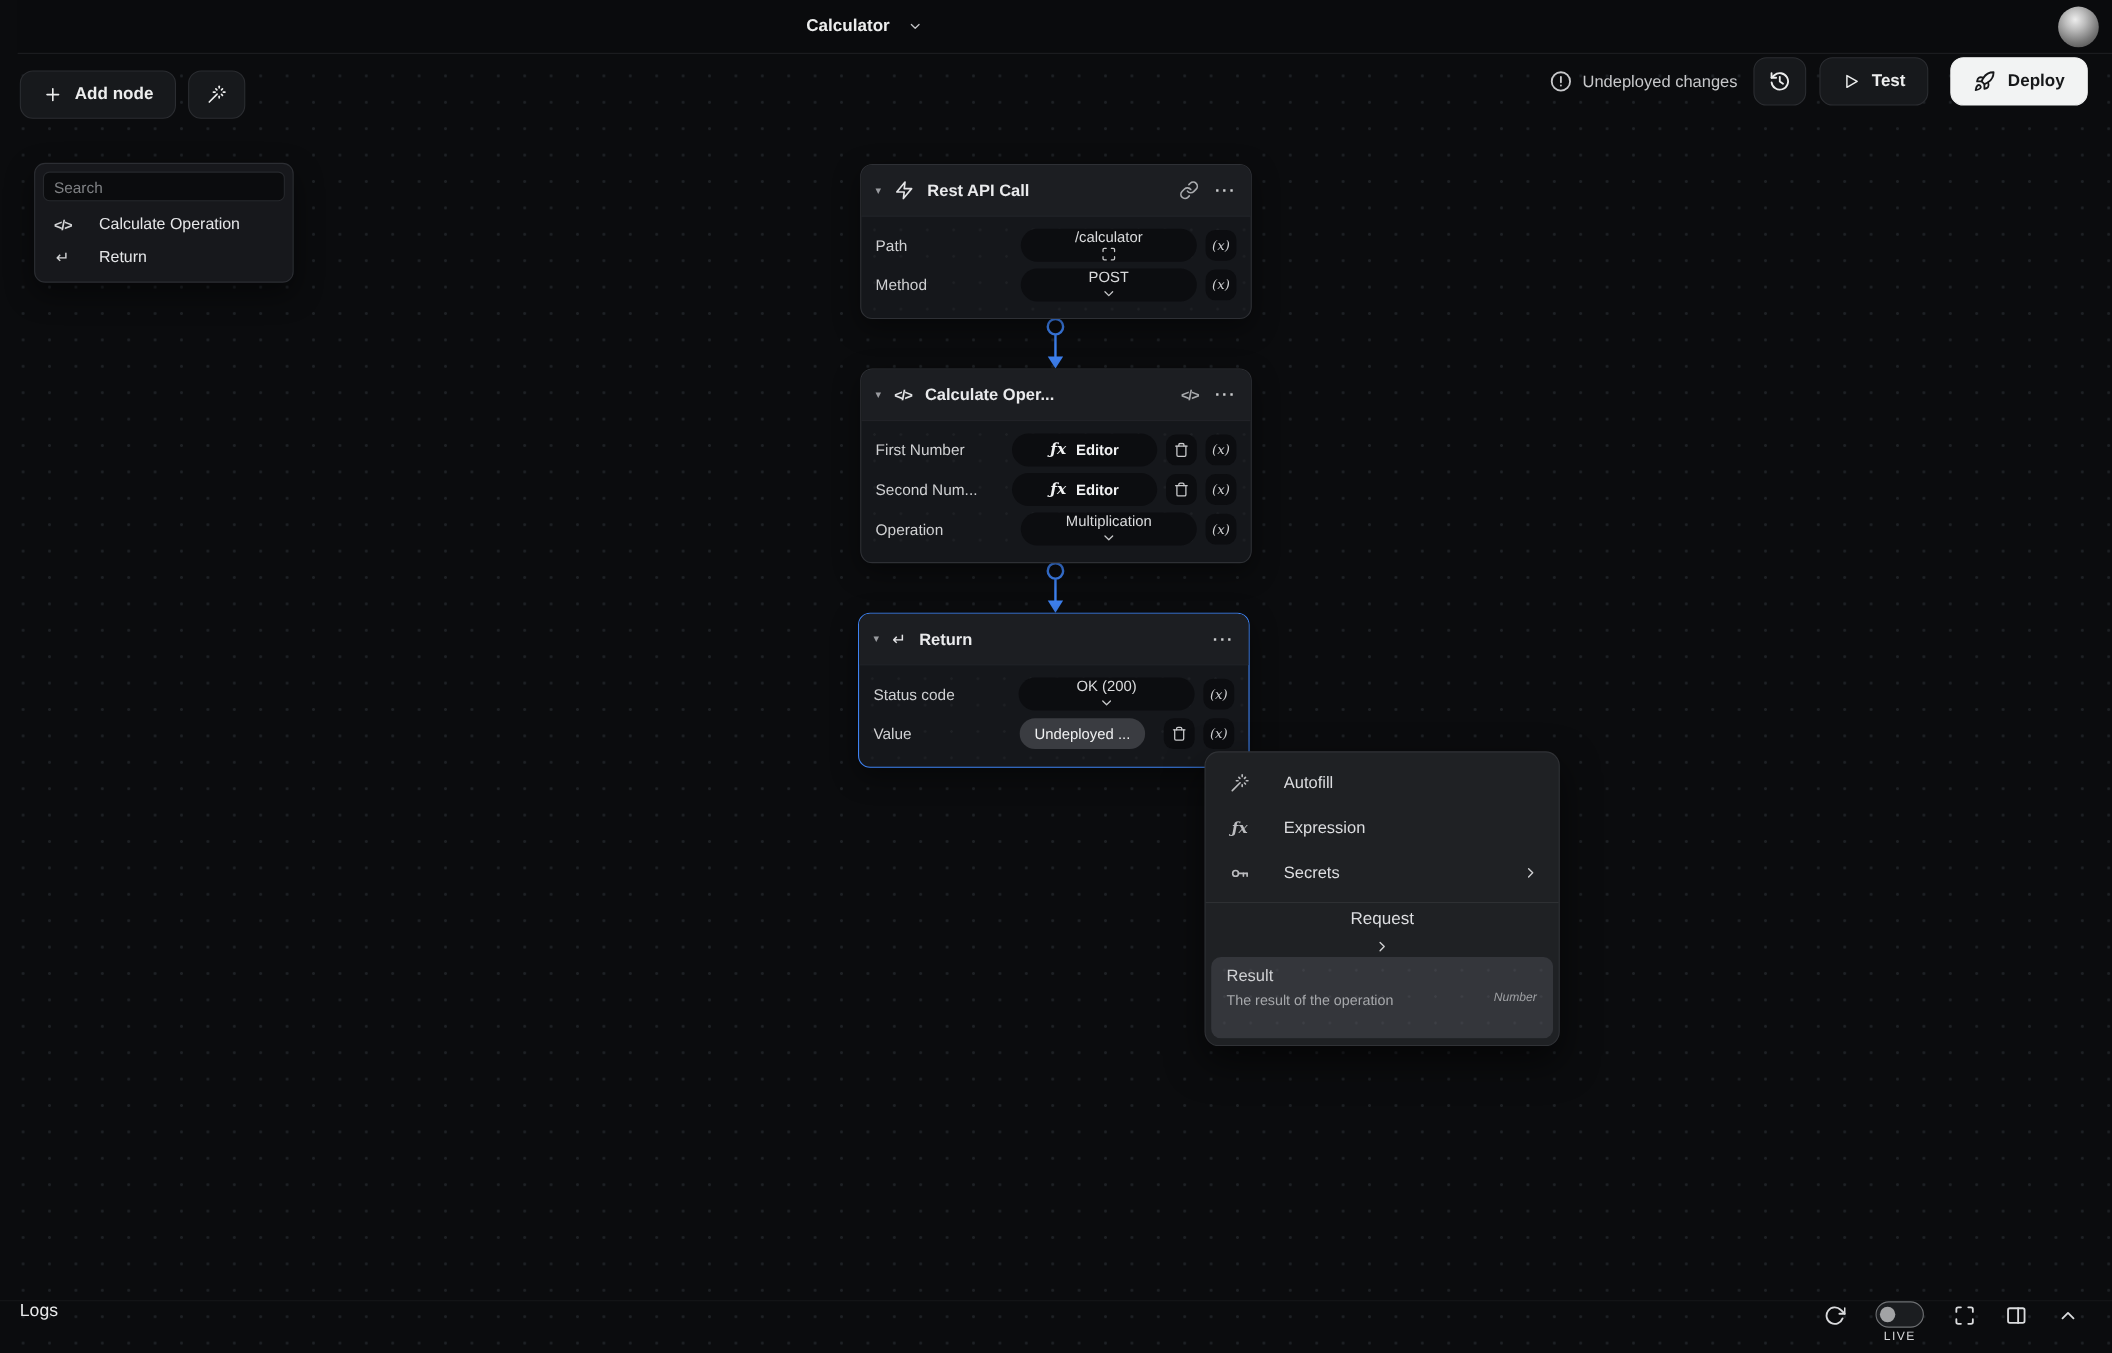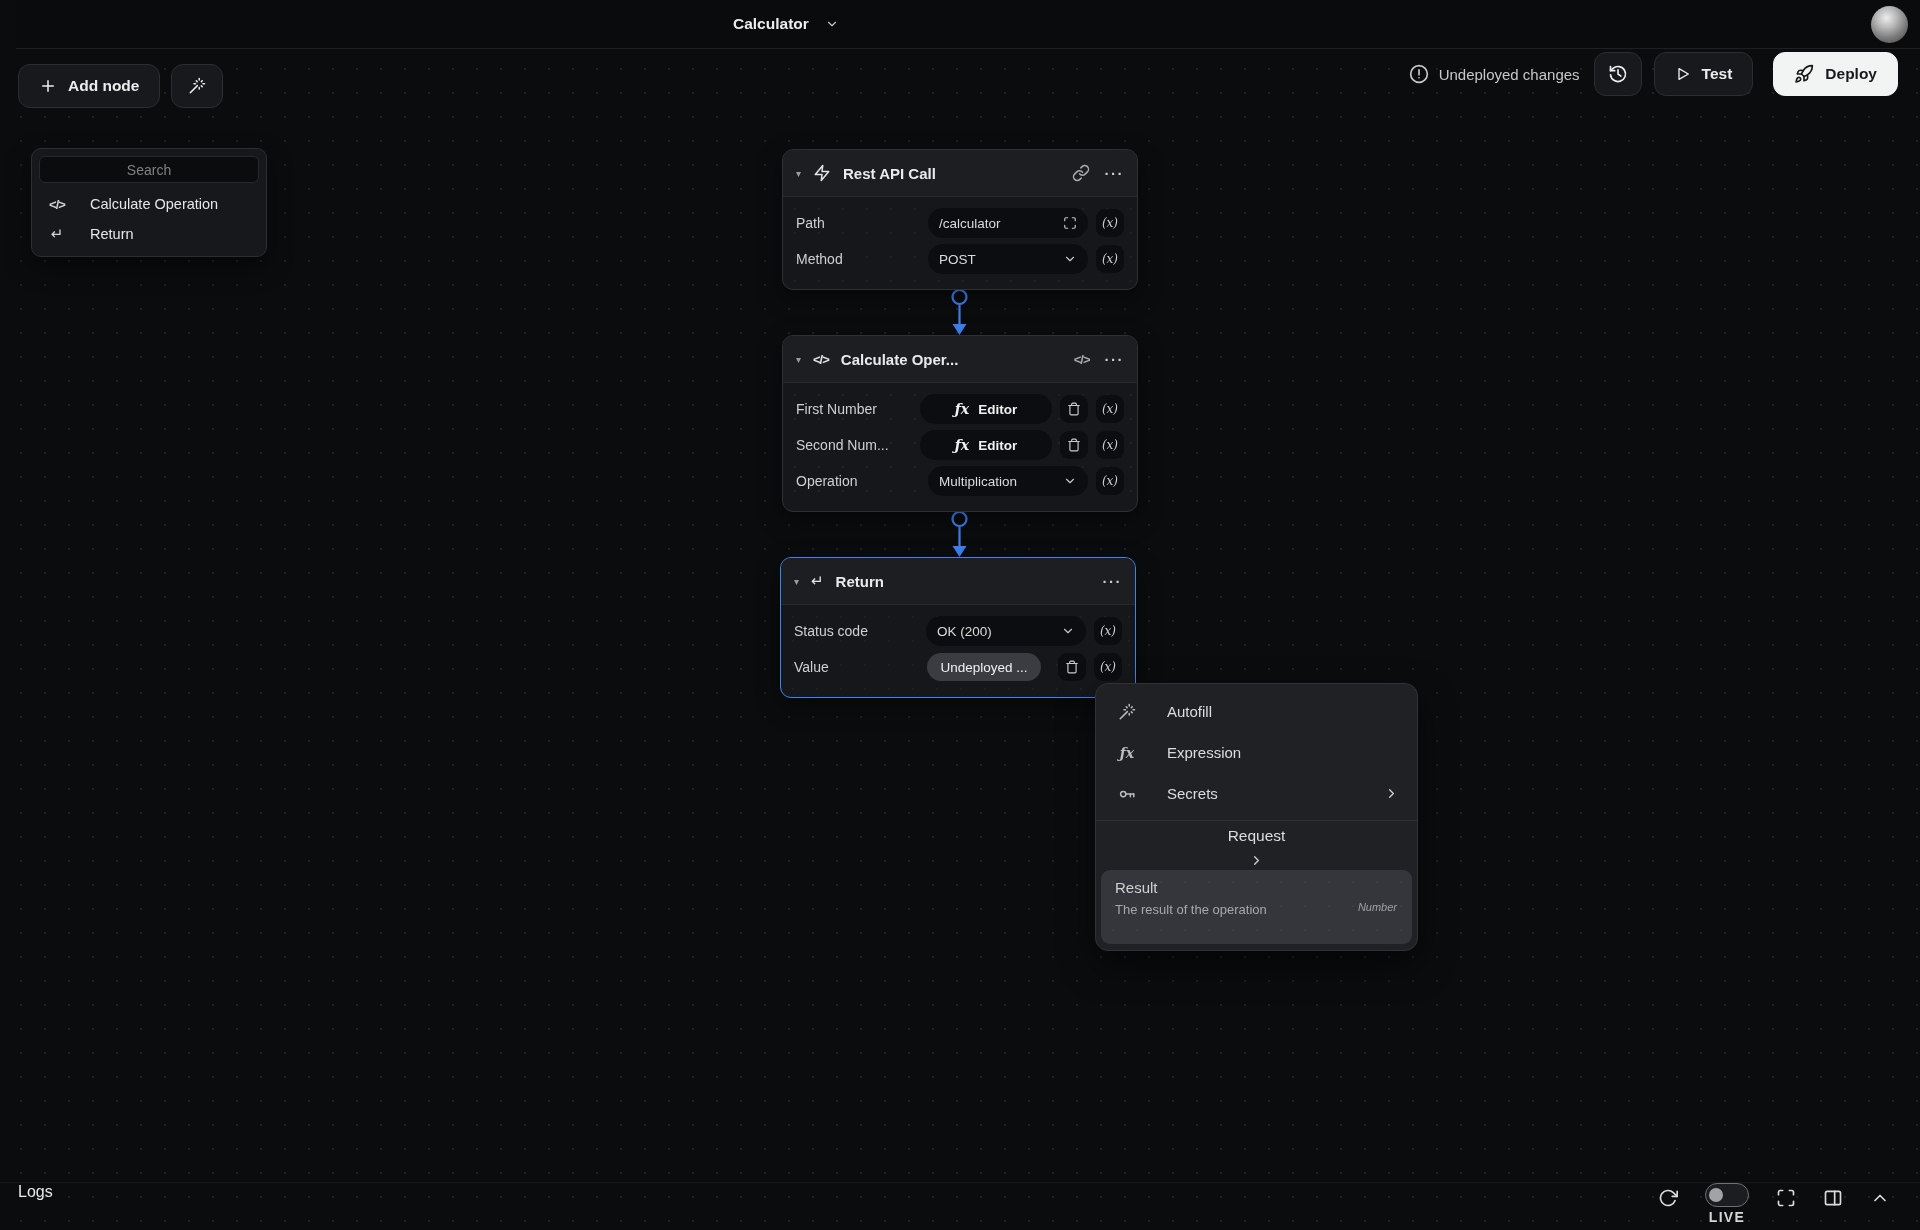--- a/index.html
+++ b/index.html
@@ -26,21 +26,21 @@
     border-radius:12px;font-size:15.5px;font-weight:600;color:#eceded;padding:0 20px;cursor:pointer;box-sizing:border-box;}
   .btn-icononly{width:52px;padding:0;}
   .btn-sq{width:48px;padding:0;}
   .btn-deploy{background:#f2f3f3;color:#17181a;border:1px solid #f2f3f3;margin-left:8px;}
   .undeployed{display:flex;align-items:center;gap:10px;color:#c7c8ca;font-size:15px;margin-right:2px;}
 
   
   .search-panel{position:absolute;left:31px;top:148px;width:236px;box-sizing:border-box;background:#17181c;border:1px solid #2c2e33;
     border-radius:10px;box-shadow:0 10px 26px rgba(0,0,0,.45);padding:7px;z-index:3;}
   .search-input{width:100%;box-sizing:border-box;height:27px;background:#0b0c0e;border:1px solid #26282c;border-radius:6px;
-    color:#84cc16;font-size:14px;padding:0 9px;outline:none;font-family:inherit;text-align:center;}
+    color:#84cc16;font-size:14px;padding:0 9px;outline:none;font-family:inherit;}
   .search-input::placeholder{color:#7f8184;}
   .search-list{margin-top:6px;}
   .search-item{display:flex;align-items:center;height:30px;padding:0 8px;border-radius:6px;font-size:14.5px;color:#e5e6e8;cursor:pointer;}
   .si-icon{width:20px;margin-right:23px;color:#d2d3d5;display:flex;justify-content:center;}
   .code-glyph{font-size:13px;font-weight:700;letter-spacing:-1px;color:#d2d3d5;}
   .ret-glyph{font-size:15px;color:#d2d3d5;}
 
   
   .node{position:absolute;width:356px;box-sizing:border-box;background:#15171b;border:1px solid #2e3035;border-radius:11px;
     box-shadow:0 8px 24px rgba(0,0,0,.42);z-index:2;}
@@ -51,21 +51,21 @@
   .node-icon{color:#e3e4e6;display:flex;}
   .node-title{font-size:15px;font-weight:600;color:#e9eaec;flex:1;white-space:nowrap;overflow:hidden;}
   .header-right{display:flex;align-items:center;gap:15px;color:#a9abae;}
   .more-dots{color:#cbccce;font-size:15px;font-weight:700;letter-spacing:1.5px;cursor:pointer;line-height:1;}
   .node-body{padding:8px 13px 12px;border-radius:0 0 10px 10px;
     background-image:radial-gradient(circle,#1e2024 1px,transparent 1.4px);background-size:24px 24px;}
   .frow{display:flex;align-items:center;height:36px;}
   .frow-label{flex:1;font-size:14px;color:#cfd0d2;white-space:nowrap;overflow:hidden;}
   .ctl{height:30px;background:#0c0d10;border-radius:15px;display:flex;align-items:center;box-sizing:border-box;
     color:#dadbdd;font-size:13.5px;cursor:pointer;}
-  .ctl-wide{width:160px;padding:0 11px;}
+  .ctl-wide{width:160px;padding:0 11px;flex-direction:column;}
   .ctl-med{width:132px;padding:0 11px;}
   .ctl-text{flex:1;white-space:nowrap;overflow:hidden;}
   .tail{color:#c6c7c9;display:flex;}
   .sq{width:28px;height:28px;margin-left:8px;background:#0c0d10;border-radius:9px;display:flex;align-items:center;
     justify-content:center;color:#c9cacc;cursor:pointer;flex:none;}
   .fx-var{font-family:"DejaVu Serif",serif;font-style:italic;font-size:12px;color:#d0d1d3;}
   .fx-glyph{font-family:"DejaVu Serif",serif;font-style:italic;font-weight:700;font-size:14px;color:#f0f1f2;}
   .editor-ctl{justify-content:center;gap:9px;font-weight:600;color:#f0f1f2;}
   .chip-slot{width:132px;display:flex;justify-content:center;}
   .chip{height:28px;padding:0 13px;background:#3a3c41;border-radius:14px;display:flex;align-items:center;
@@ -89,21 +89,21 @@
 
   
   .logsbar{position:absolute;left:0;bottom:0;width:100%;height:48px;display:flex;align-items:flex-start;padding:0 30px 0 18px;
     box-sizing:border-box;border-top:1px solid rgba(255,255,255,.05);z-index:4;}
   .logs-label{font-size:16px;color:#e8e9ea;}
   .logs-icons{margin-left:auto;display:flex;align-items:center;gap:27px;color:#dadbdd;}
   .icon-btn{display:flex;align-items:center;justify-content:center;cursor:pointer;color:#dadbdd;}
   .live-wrap{display:flex;flex-direction:column;align-items:center;cursor:pointer;margin-bottom:-12px;}
   .toggle{width:42px;height:22px;border:1.5px solid #6e7073;border-radius:13px;background:#1b1d20;position:relative;box-sizing:content-box;}
   .toggle-knob{position:absolute;left:3px;top:3.5px;width:14px;height:14px;border-radius:50%;background:#a2a3a5;}
-  .live-label{font-size:14px;letter-spacing:1.3px;color:#d5d6d8;margin-top:2px;font-weight:700;}
+  .live-label{font-size:11px;letter-spacing:1.3px;color:#d5d6d8;margin-top:2px;font-weight:400;}
 </style>
 </head>
 <body>
 
 <svg width="0" height="0" style="position:absolute">
   <defs>
     <symbol id="i-plus" viewBox="0 0 24 24">
         <path d="M12 5v14M5 12h14"></path>
       </symbol>
     <symbol id="i-wand" viewBox="0 0 24 24">

